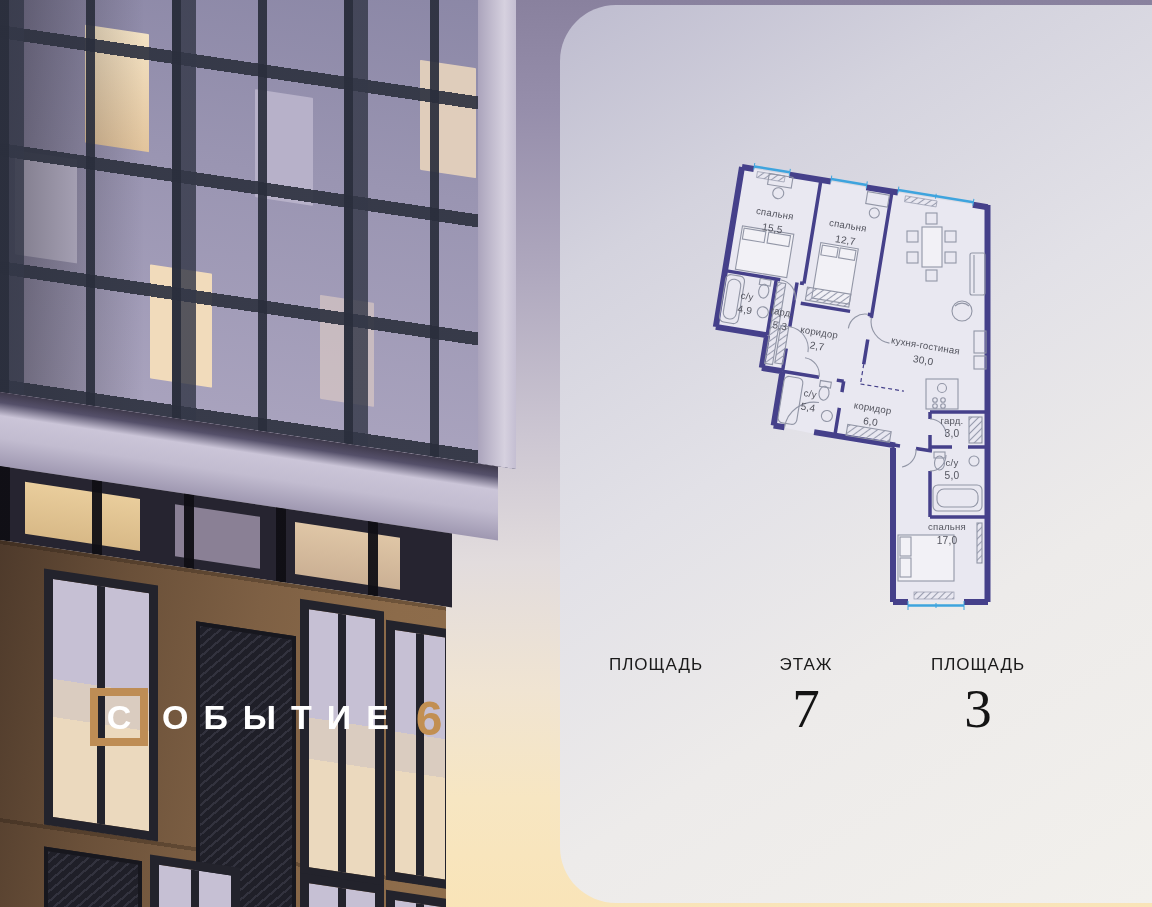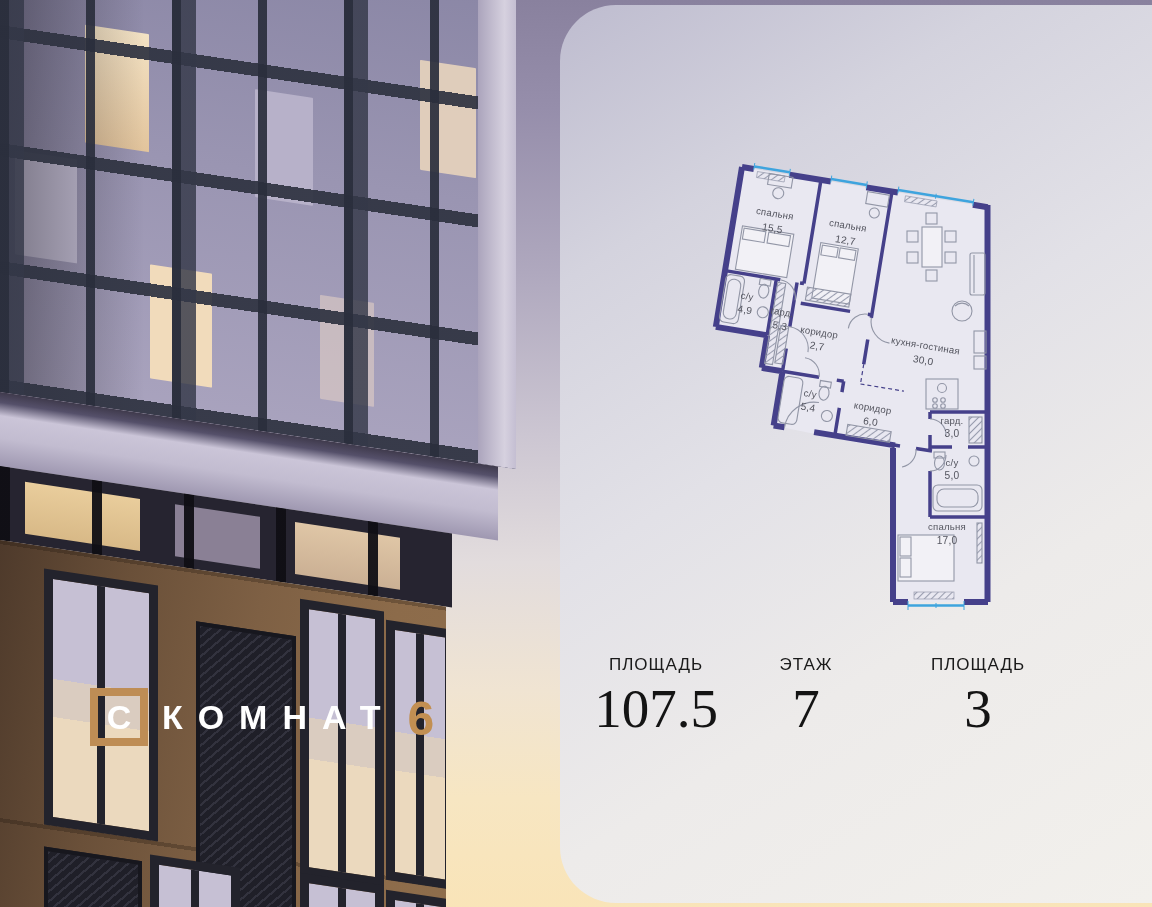--- a/index.html
+++ b/index.html
@@ -108,21 +108,21 @@
       <div class="bw w4"></div>
       <div class="bw w5"></div>
       <div class="bw w6"></div>
     </div>
   </div>
 
   <div class="logo">
     <div class="logo-frame">
       <span class="logo-first">С</span>
     </div>
-    <span class="logo-rest">КОМНАТ</span>
+    <span class="logo-rest">ОБЫТИЕ</span>
     <span class="logo-num">6</span>
   </div>
 
   <div class="card">
 
     <svg class="plan" viewBox="0 0 310 470">
       <defs>
         <pattern id="hatch" patternUnits="userSpaceOnUse" width="5" height="5" patternTransform="rotate(45)">
           <line x1="2.5" y1="0" x2="2.5" y2="5" stroke="#989CAE" stroke-width="1.1"></line>
         </pattern>
@@ -243,21 +243,20 @@
         <text class="rname" x="252" y="311">с/у</text>
         <text class="rarea" x="252" y="324">5,0</text>
         <text class="rname" x="247" y="375">спальня</text>
         <text class="rarea" x="247" y="389">17,0</text>
       </g>
     </svg>
 
     <div class="stats">
       <div class="stat s0">
         <div class="stat-label">ПЛОЩАДЬ</div>
-        <div class="stat-value">107.5</div>
       </div>
       <div class="stat s1">
         <div class="stat-label">ЭТАЖ</div>
         <div class="stat-value">7</div>
       </div>
       <div class="stat s2">
         <div class="stat-label">ПЛОЩАДЬ</div>
         <div class="stat-value">3</div>
       </div>
     </div>

